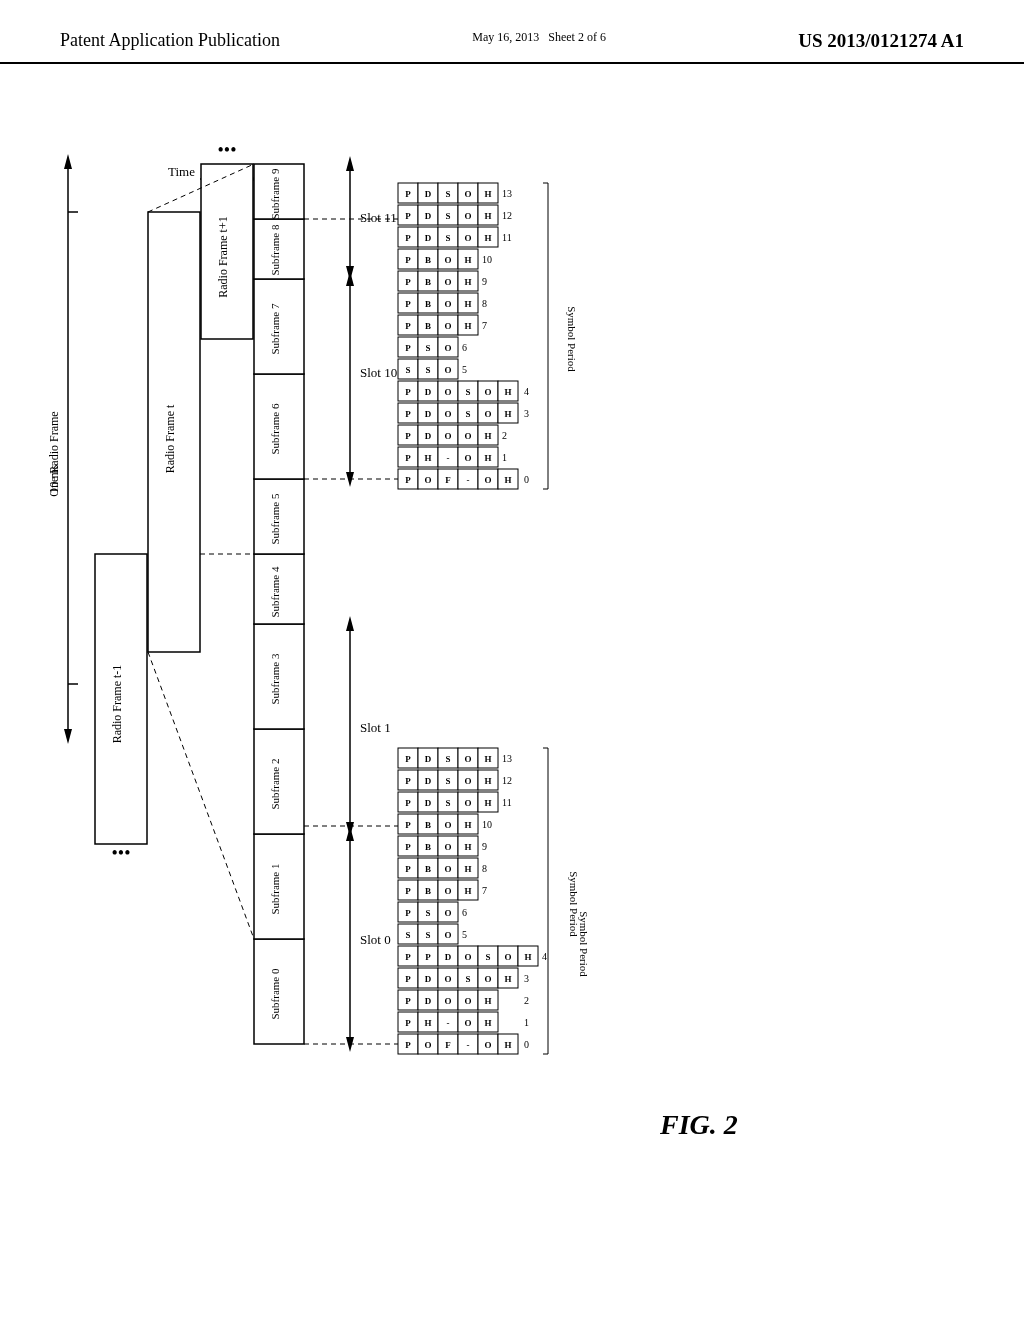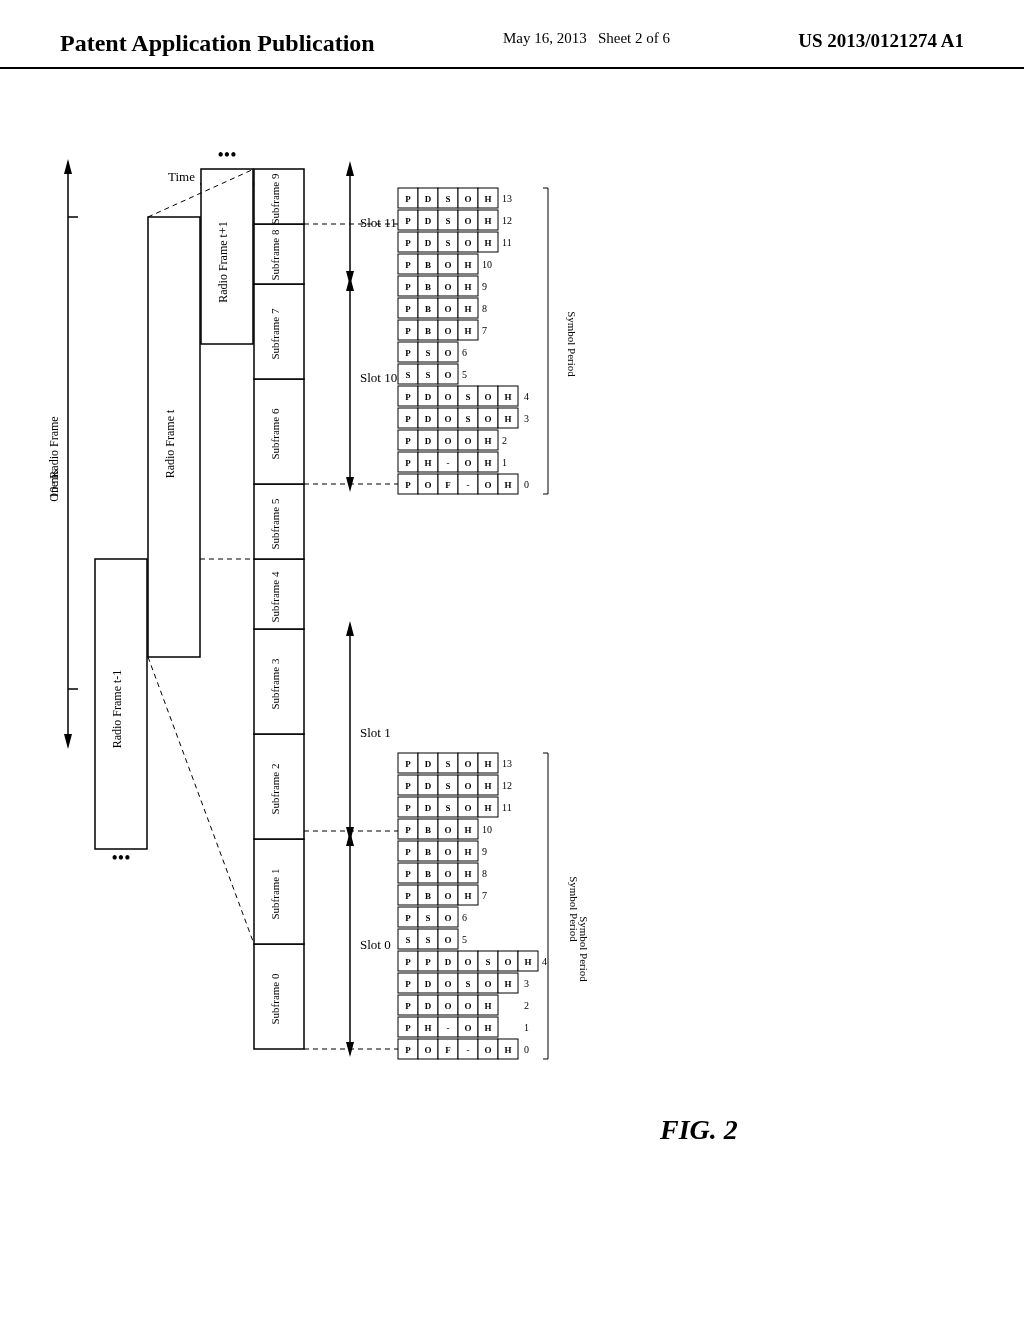--- a/index.html
+++ b/index.html
@@ -14,26 +14,26 @@
 
     .header {
       display: flex;
       justify-content: space-between;
       align-items: flex-start;
       padding: 30px 60px 10px 60px;
       border-bottom: 2px solid black;
     }
 
     .header-left {
-      font-weight: bold;
-      font-size: 24px;
+      font-weight: normal;
+      font-size: 18px;
     }
 
     .header-center {
-      font-size: 15px;
+      font-size: 12px;
       text-align: center;
     }
 
     .header-right {
       font-size: 19px;
       font-weight: bold;
     }
 
     .main-content {
       position: relative;

